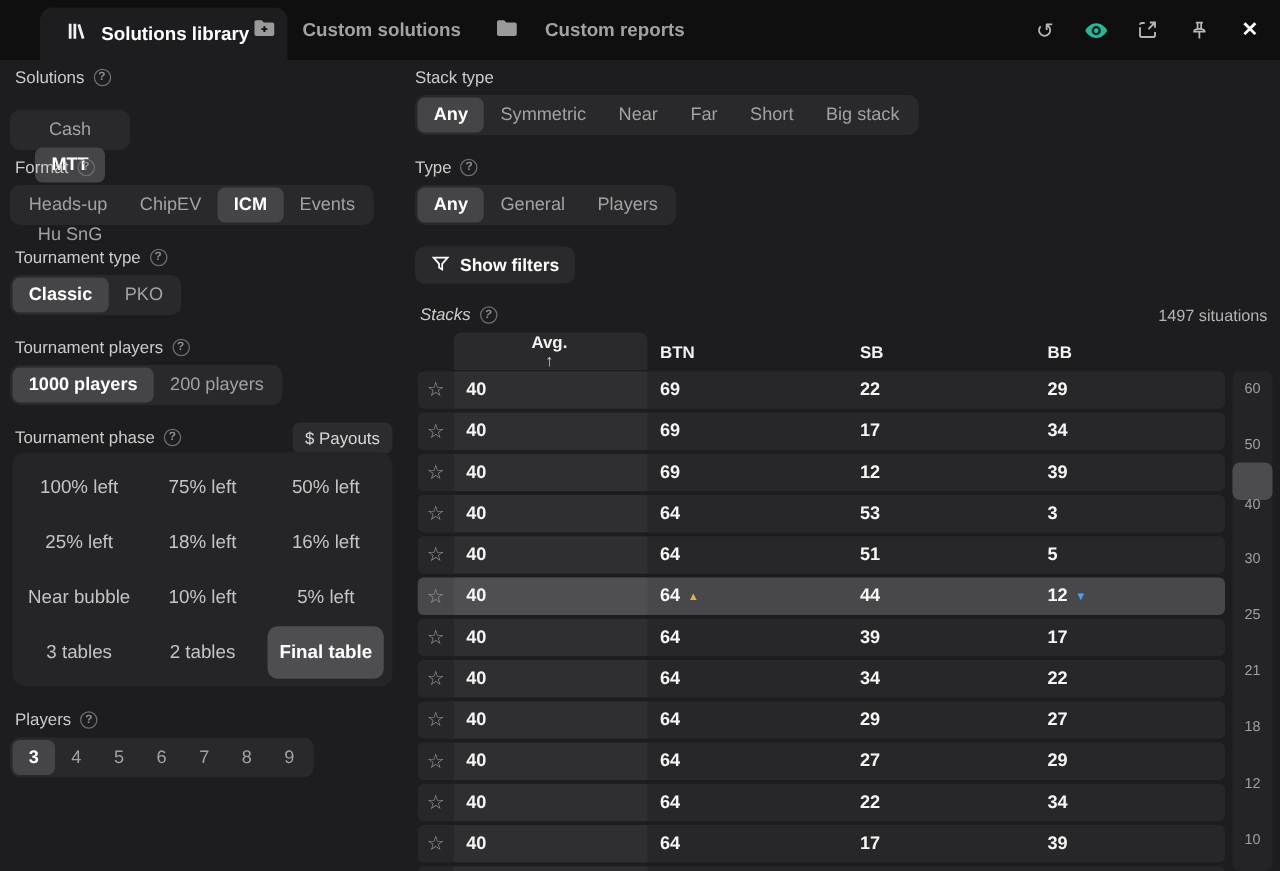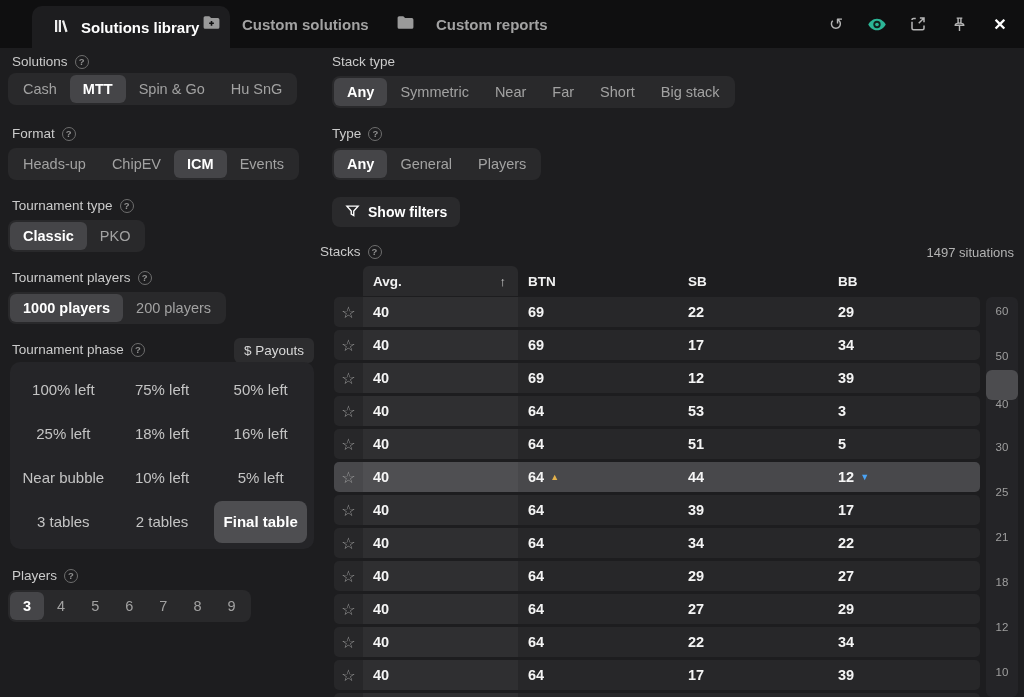--- a/index.html
+++ b/index.html
@@ -58,28 +58,28 @@
     color:#c4c4c4; font-size:15px; border-radius:8px; margin:1px 3px; cursor:default;
   }
   .phase.sel { background:#4e4e51; color:#ffffff; font-weight:bold; }
   
   .show-filters {
     position:absolute; left:332px; top:197px; height:30px;
     background:#2a2a2c; border-radius:8px; display:flex; align-items:center; gap:8px;
     padding:0 13px; color:#ffffff; font-weight:bold; font-size:14px;
   }
   
-  .stacks-label { top:244px; left:320px; }
+  .stacks-label { top:244px; left:336px;font-style:italic; }
   .situations { position:absolute; top:245px; right:10px; color:#b3b3b3; font-size:13px; }
   
   .thead { position:absolute; left:334px; top:266px; width:646px; height:30px; display:flex; align-items:center; }
   .thead .star-h { width:29px; text-align:center; color:#8f8f8f; font-size:16px; }
   .avg-h {
     width:155px; height:30px; background:#2a2a2c; border-radius:6px 6px 0 0;
-    display:flex; align-items:center; justify-content:space-between; padding:0 12px 0 10px;
+    display:flex; align-items:center; justify-content:space-between; padding:0 12px 0 10px;flex-direction:column;
   }
   .col-h { font-weight:bold; color:#f2f2f2; font-size:13.5px; }
   .sort-arrow { color:#d0d0d0; font-size:13px; font-weight:bold; }
   .h-btn { width:160px; padding-left:10px; } .h-sb { width:150px; padding-left:10px; } .h-bb { flex:1; padding-left:10px; }
   .rows { position:absolute; left:334px; top:297px; width:646px; height:400px; overflow:hidden; }
   .row {
     height:30px; margin-bottom:3px; background:#272729; border-radius:5px;
     display:flex; align-items:center; overflow:hidden; cursor:default;
   }
   .row .star { width:29px; text-align:center; color:#9b9b9b; font-size:16px; }
@@ -151,21 +151,21 @@
         </svg>
       </span>
       <span class="tbicon close-x">✕</span>
     </div>
   </div>
 
   <div class="flabel" style="left:12px; top:54px;">
     <span>Solutions</span>
     <span class="help">?</span>
   </div>
-  <div class="seg" style="left:8px; top:73px;">
+  <div class="seg" style="left:8px; top:88px;flex-direction:column;">
     <span class="opt">Cash</span>
     <span class="opt sel">MTT</span>
     <span class="opt">Spin &amp; Go</span>
     <span class="opt">Hu SnG</span>
   </div>
 
   <div class="flabel" style="left:12px; top:126px;">
     <span>Format</span>
     <span class="help">?</span>
   </div>

